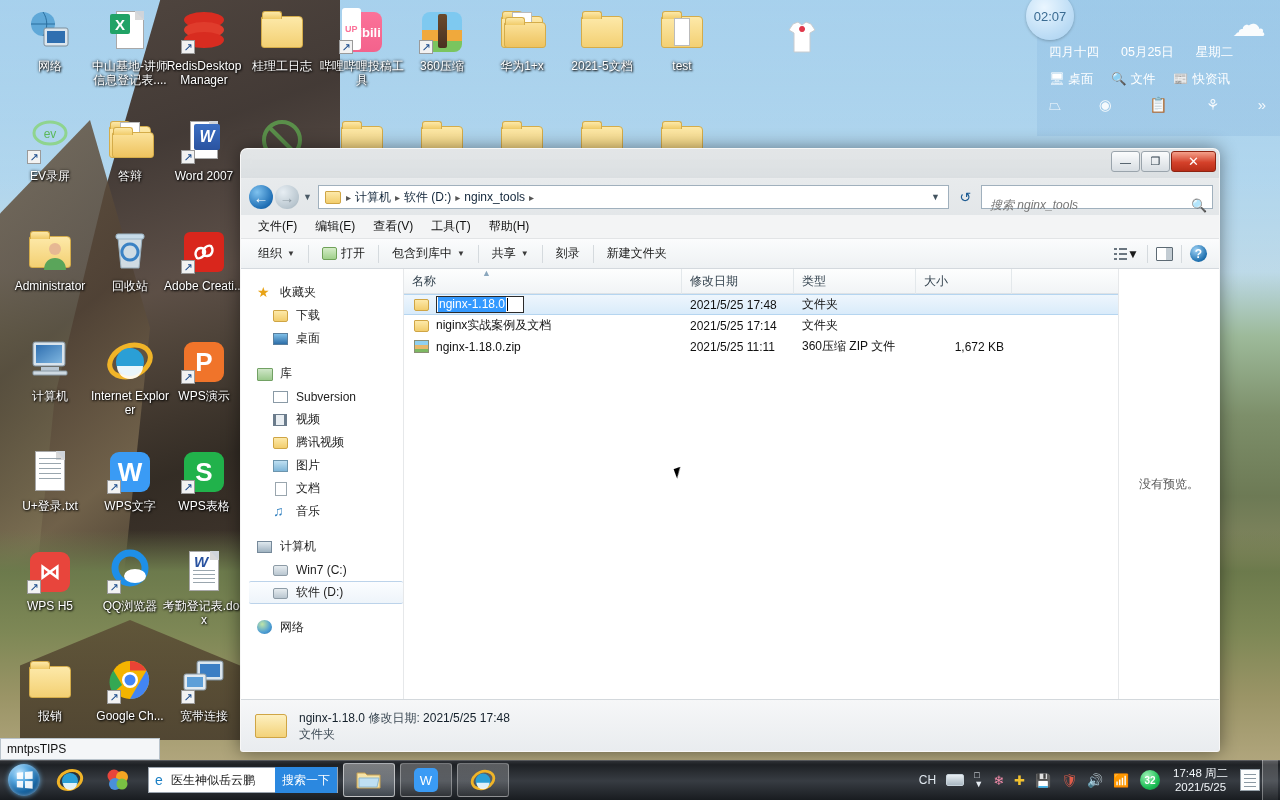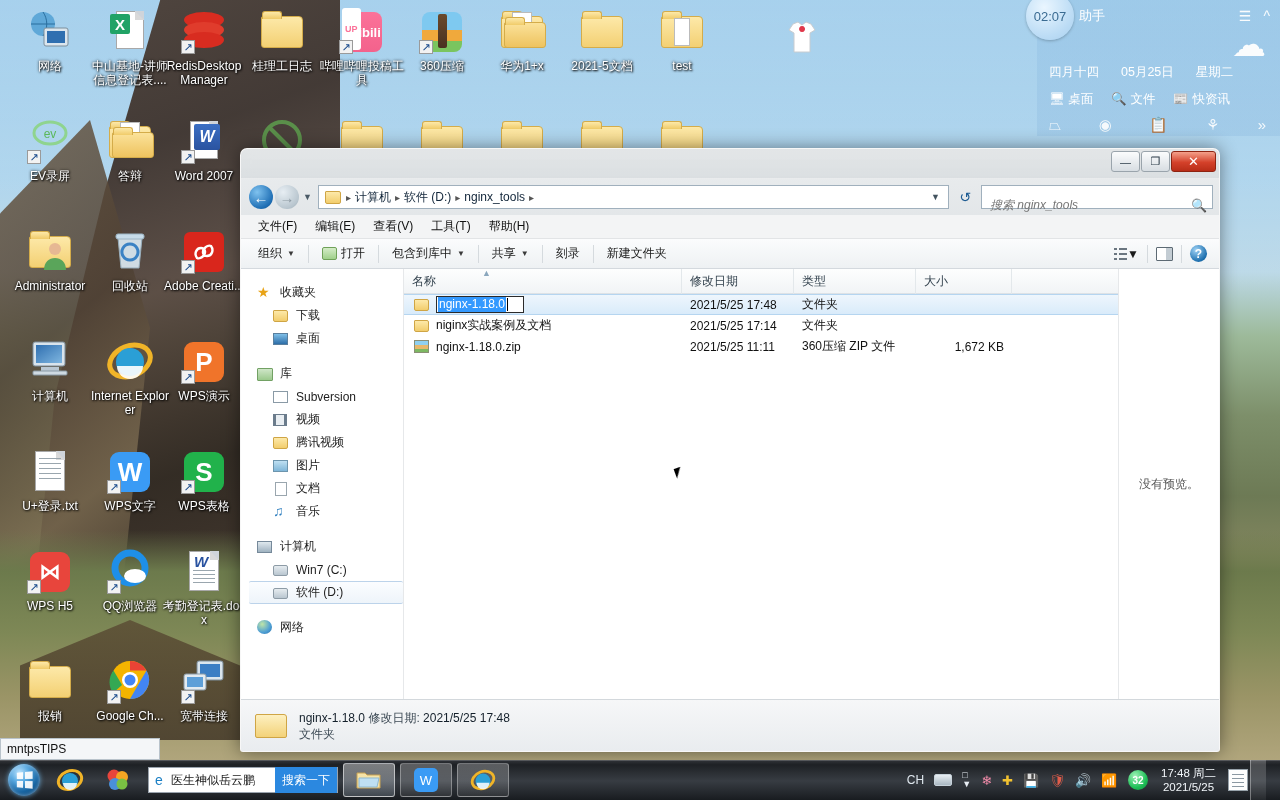--- a/index.html
+++ b/index.html
@@ -359,21 +359,21 @@
   .taskitem {
     width:52px; height:34px; margin-left:5px; border-radius:3px;
     background: linear-gradient(180deg, rgba(255,255,255,.28), rgba(255,255,255,.08));
     border:1px solid rgba(255,255,255,.32);
     display:flex; align-items:center; justify-content:center;
   }
   .taskitem.active {
     background: linear-gradient(180deg, rgba(255,255,255,.42), rgba(200,220,240,.2));
     border-color: rgba(255,255,255,.55);
   }
-  #tray { margin-left:auto; display:flex; align-items:center; height:40px; padding-right:14px; }
+  #tray { margin-left:auto; display:flex; align-items:center; height:40px; padding-right:2px; }
   #tray .ti { padding:0 5px; font-size:13px; color:#e8eef4; display:flex; align-items:center; }
   #tray .lang { font-size:12px; color:#dfe7ee; padding:0 5px; }
   #tray .kbd {
     width:18px; height:12px; border:1px solid #c7d2da; border-radius:2px;
     background: linear-gradient(180deg,#e8eef3,#aab8c2);
   }
   #tray .badge32 {
     width:20px; height:20px; border-radius:50%;
     background: radial-gradient(circle at 36% 30%, #9ff3b7, #1fbf57 60%, #128a3c);
     color:#fff; font-size:10px; font-weight:bold;
@@ -679,26 +679,20 @@
             <rect x="19" y="6" width="20" height="13" fill="#3b7ec4"></rect>
             <rect x="3" y="16" width="22" height="16" rx="2" fill="#e3ebf1" stroke="#8a9aa6"></rect>
             <rect x="6" y="19" width="16" height="10" fill="#5d9fd8"></rect>
           </svg><div class="shortcut-arrow">↗</div></div>
         <div class="lbl">宽带连接</div>
       </div>
     </div>
 
   <div id="clock-widget">
     <div id="clock-badge">02:07</div>
-    <div class="wtop">
-      <span style="padding-left:30px">助手</span>
-      <span class="spacer"></span>
-      <span class="ic">☰</span>
-      <span class="ic">^</span>
-    </div>
     <div class="timerow">
       <span class="weather">☁</span>
     </div>
     <div class="daterow">
       <span>四月十四</span>
       <span>05月25日</span>
       <span>星期二</span>
     </div>
     <div class="btnrow">
       <div>

